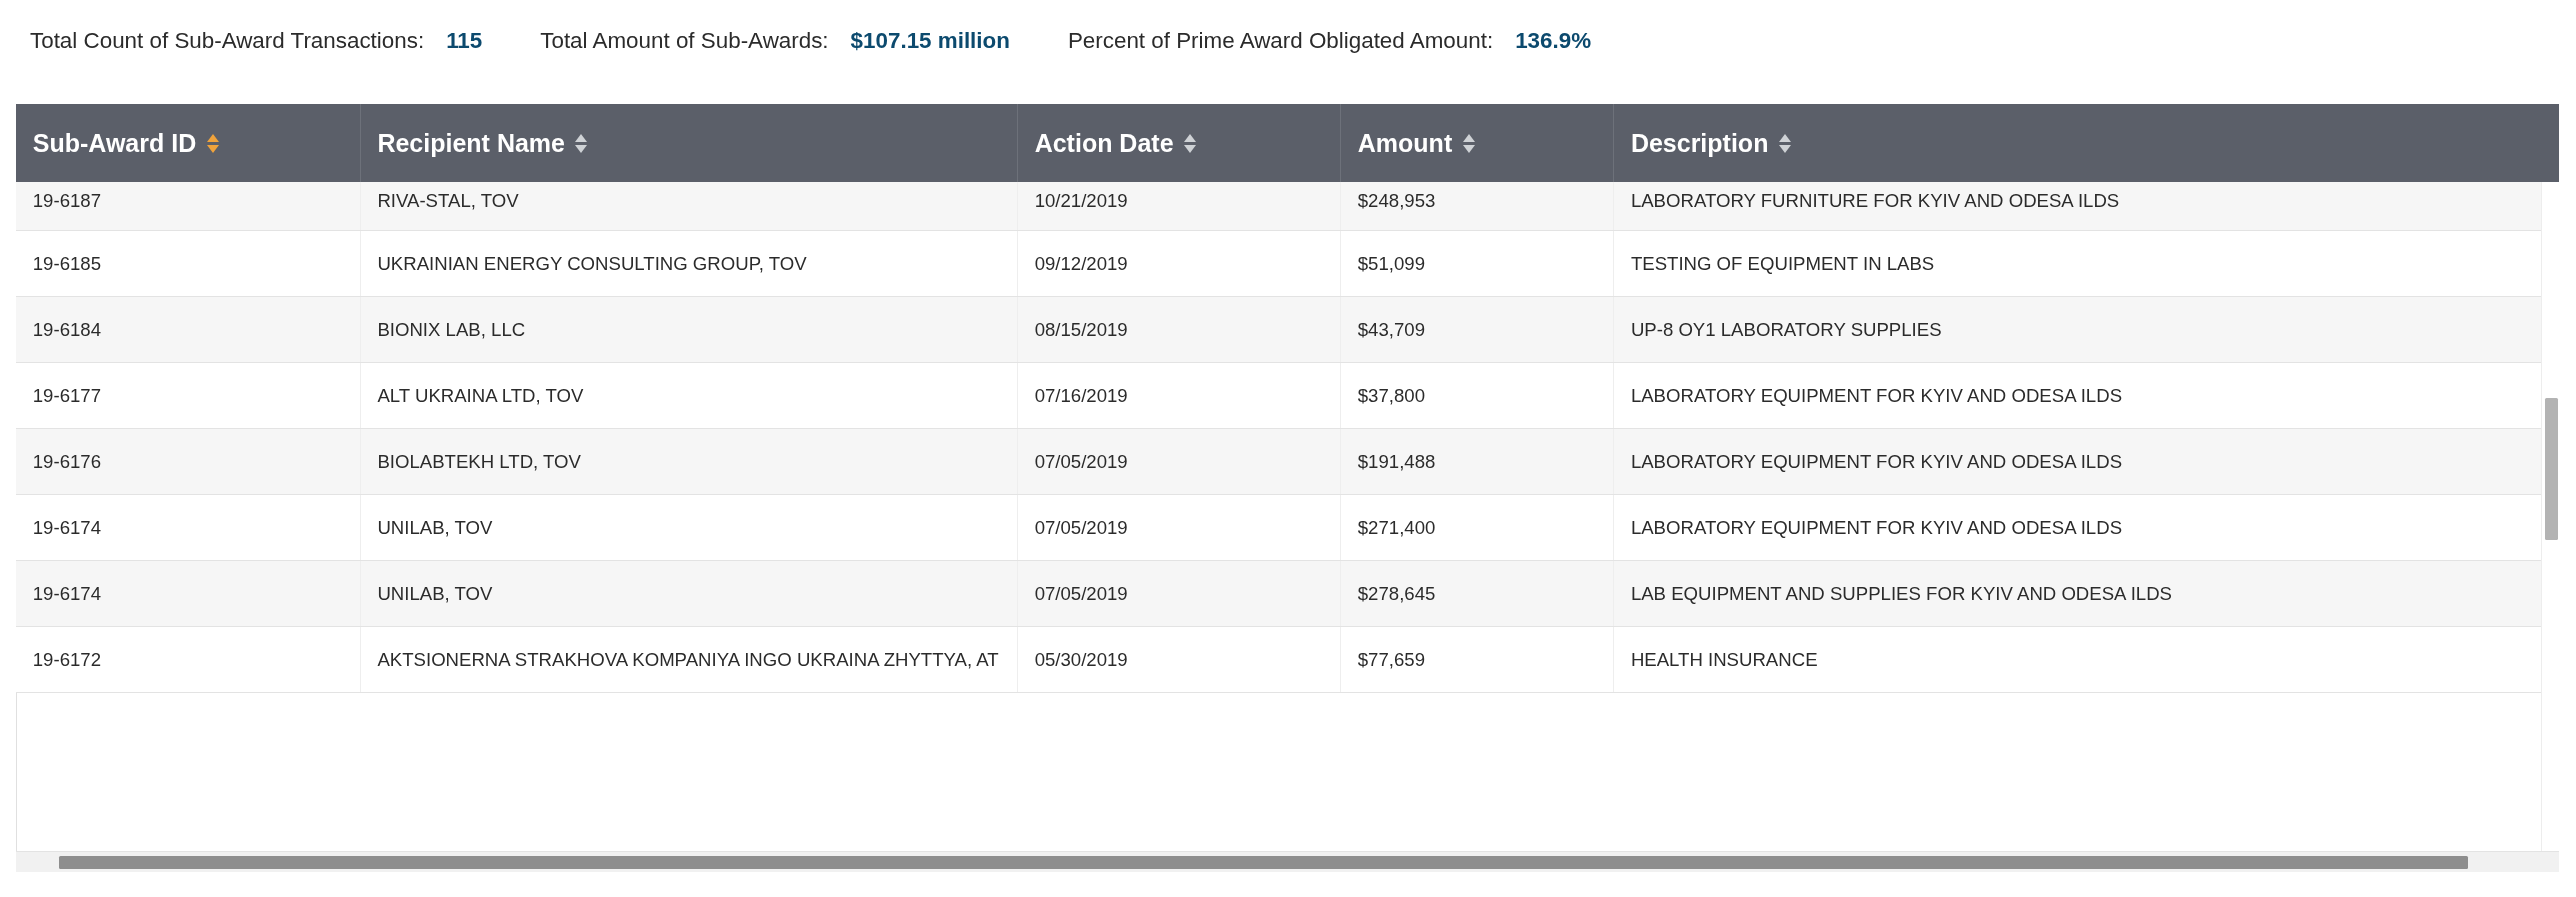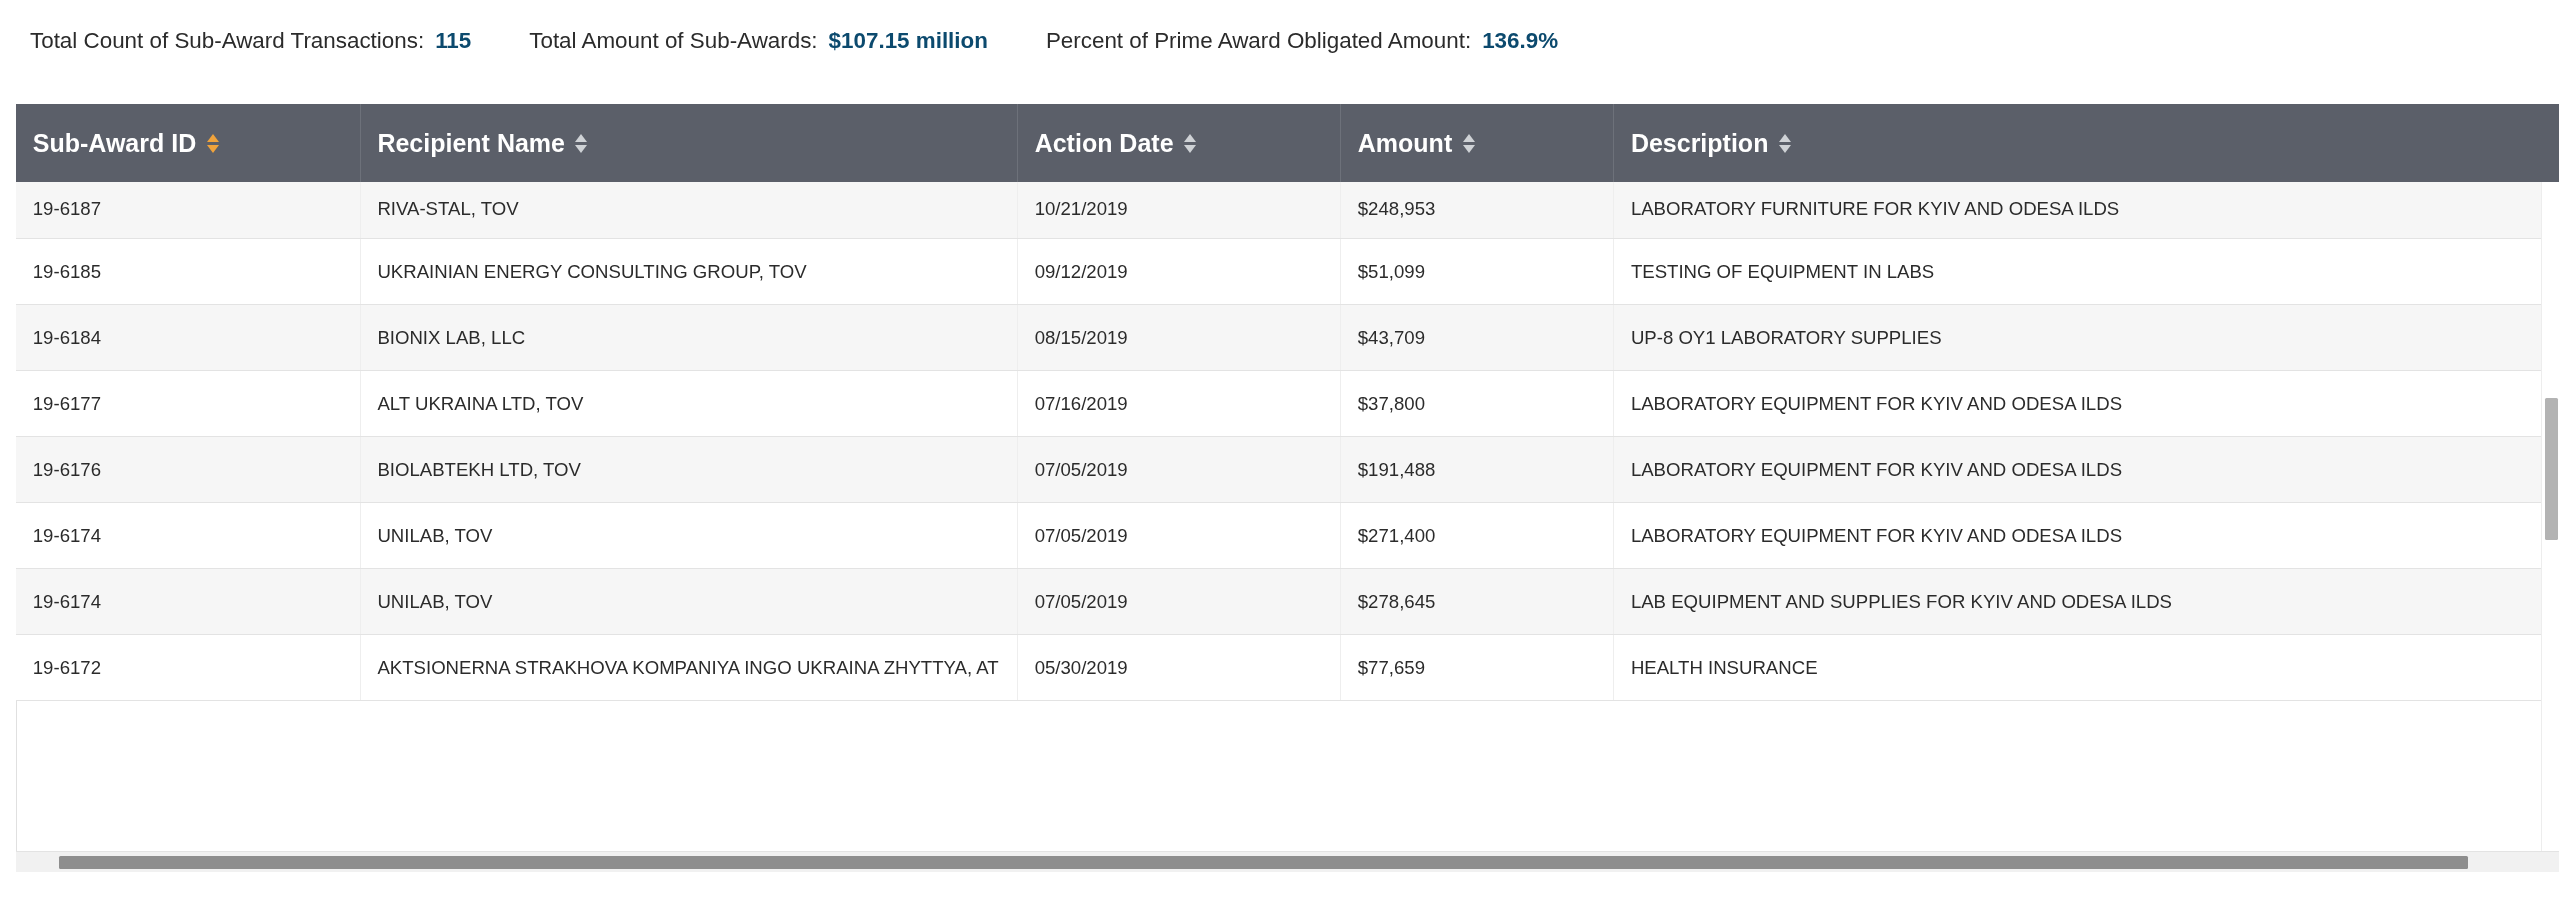--- a/index.html
+++ b/index.html
@@ -21,21 +21,21 @@
   .summary {
     display: flex;
     align-items: center;
     gap: 58px;
     padding: 18px 0 0 30px;
     height: 63px;
     font-size: 22.4px;
     color: #2b2b2b;
     white-space: nowrap;
   }
-  .summary-item { display: flex; align-items: baseline; gap: 11px; justify-content: center; }
+  .summary-item { display: flex; align-items: baseline; gap: 22px; justify-content: center; }
   .summary-label { font-weight: 400; color: #2b2b2b; }
   .summary-value { font-weight: 700; color: #0c4a6e; }
 
   
   .table-wrap {
     position: absolute;
     left: 16.4px;
     top: 104px;
     width: 2543px;
     height: 768px;
@@ -99,21 +99,21 @@
     vertical-align: middle;
     white-space: nowrap;
     overflow: hidden;
     text-overflow: ellipsis;
   }
   tbody td:last-child { border-right: none; }
   tbody tr:nth-child(odd) { background: #f6f6f6; }
   tbody tr:nth-child(even) { background: #ffffff; }
 
   
-  tbody tr.clipped td { height: 46px; padding-top: 16px; }
+  tbody tr.clipped td { height: 46px; padding-top: 8px; }
 
   col.c-id { width: 344px; }
   col.c-name { width: 657px; }
   col.c-date { width: 323px; }
   col.c-amount { width: 273px; }
   col.c-desc { width: 945px; }
 
   
   .v-scroll {
     position: absolute;

